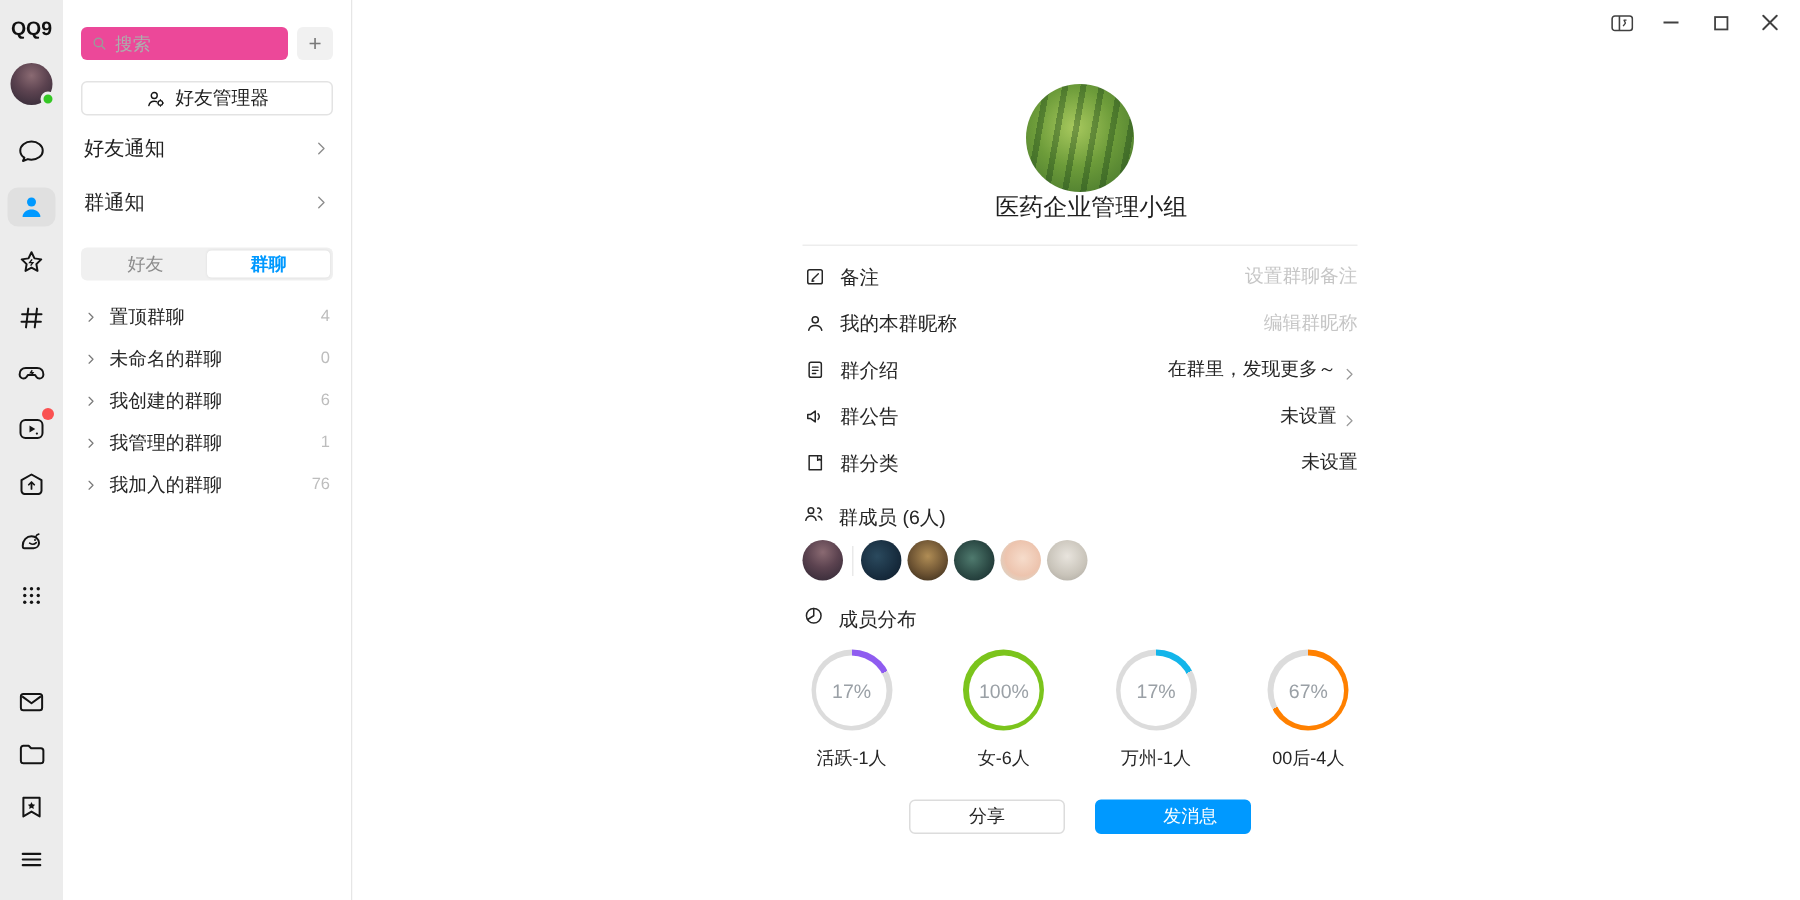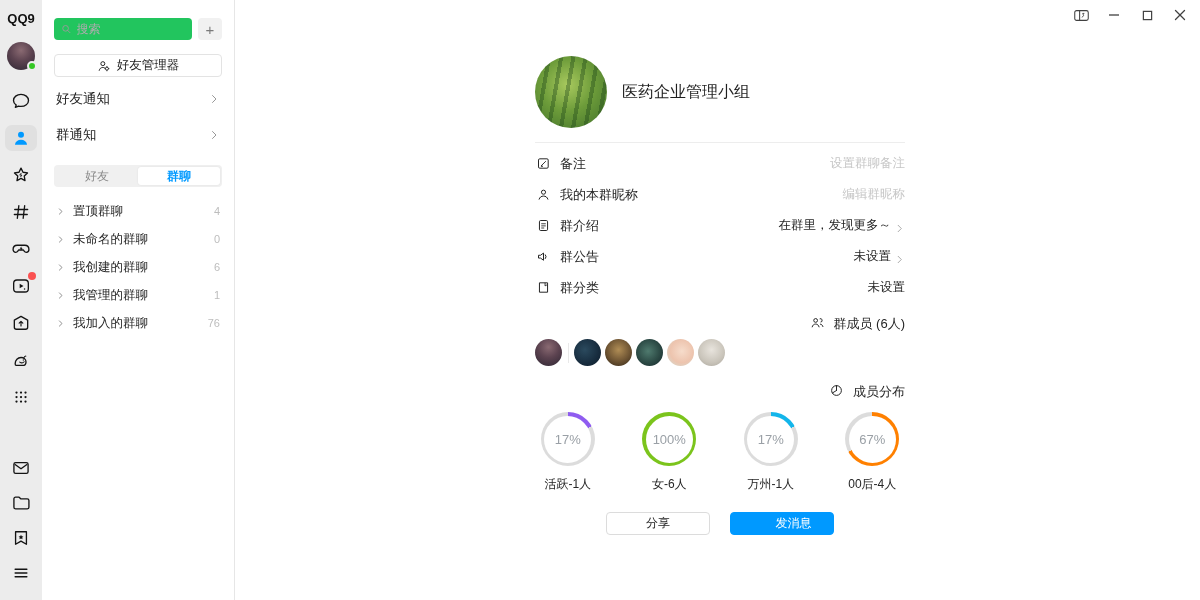--- a/index.html
+++ b/index.html
@@ -16,58 +16,58 @@
   .rail-icons { display:flex; flex-direction:column; align-items:center; margin-top:18px; gap:11px; }
   .rail-btn { width:32px; height:26px; display:flex; align-items:center; justify-content:center; border-radius:7px; cursor:pointer; position:relative; }
   .rail-btn.active { background:#e0e0e0; }
   .rail-btn svg { display:block; }
   .red-badge { position:absolute; top:-1px; right:1px; width:8px; height:8px; background:#fa5151; border-radius:50%; }
   .rail-bottom { margin-top:auto; display:flex; flex-direction:column; align-items:center; gap:9px; }
 
   
   .sidebar { width:193px; background:#fff; border-right:1px solid #e6e6e6; padding:18px 12px 0; flex-shrink:0; }
   .search-row { display:flex; gap:6px; }
-  .search-box { flex:1; height:22px; background:#22c55e; border-radius:4px; display:flex; align-items:center; padding:0 7px; gap:5px; }
+  .search-box { flex:1; height:22px; background:#ec4899; border-radius:4px; display:flex; align-items:center; padding:0 7px; gap:5px; }
   .search-box input { border:none; outline:none; background:transparent; width:100%; font-size:12px; color:#333; font-family:inherit; }
   .search-box input::placeholder { color:#adadad; }
   .plus-btn { width:24px; height:22px; background:#f1f1f1; border-radius:4px; border:none; color:#7a7a7a; font-size:15px; line-height:1; cursor:pointer; display:flex; align-items:center; justify-content:center; }
   .fm-btn { margin-top:14px; width:100%; height:23px; background:#fff; border:1px solid #e3e3e3; border-radius:4px; display:flex; align-items:center; justify-content:center; gap:6px; font-size:12.5px; color:#1f1f1f; cursor:pointer; font-family:inherit; }
   .notice-row { height:28px; margin-top:8px; display:flex; align-items:center; justify-content:space-between; font-size:13.5px; color:#1f1f1f; cursor:pointer; padding:0 2px; }
   .tabs { margin-top:16px; height:22px; background:#f0f0f0; border-radius:4px; display:flex; padding:2px; }
   .tab { flex:1; display:flex; align-items:center; justify-content:center; font-size:12px; color:#8c8c8c; border-radius:3px; cursor:pointer; }
   .tab.active { background:#fff; color:#0099ff; font-weight:bold; box-shadow:0 0 2px rgba(0,0,0,.08); }
   .group-list { margin-top:10px; }
   .group-row { height:28px; display:flex; align-items:center; font-size:12.5px; color:#262626; cursor:pointer; padding:0 2px; }
   .group-row .g-label { margin-left:8px; }
   .group-row .g-count { margin-left:auto; font-size:11px; color:#bdbdbd; }
   .chev { color:#8c8c8c; flex-shrink:0; display:flex; align-items:center; }
 
   
   .main { flex:1; position:relative; background:#fff; }
   .win-controls { position:absolute; top:7px; right:12px; display:flex; align-items:center; gap:17px; }
   .win-btn { width:16px; height:16px; display:flex; align-items:center; justify-content:center; cursor:pointer; color:#404040; }
 
   .profile { position:absolute; left:300px; top:0; width:370px; }
-  .p-head { display:flex; align-items:center; padding-top:56px; }
+  .p-head { display:flex; align-items:center; padding-top:56px;flex-direction:column; }
   .p-avatar { width:72px; height:72px; border-radius:50%; flex-shrink:0;
      background:
        repeating-linear-gradient(100deg, rgba(20,60,20,.35) 0 4px, rgba(0,0,0,0) 4px 12px),
        radial-gradient(circle at 45% 40%, #a8c95e 0%, #6d9c3a 45%, #3f6f2a 100%); }
   .p-title { margin-left:15px; font-size:16px; color:#1f1f1f; }
   .p-divider { margin-top:14px; border-top:1px solid #ededed; }
 
   .f-row { height:31px; display:flex; align-items:center; }
   .f-row .f-icon { width:16px; height:16px; display:flex; align-items:center; justify-content:center; }
   .f-label { margin-left:9px; font-size:13px; color:#262626; }
   .f-right { margin-left:auto; display:flex; align-items:flex-end; gap:3px; cursor:pointer; }
   .f-value { font-size:12.5px; color:#262626; }
   .f-value.placeholder { color:#c6c6c6; }
   .f-rows { margin-top:5px; }
 
-  .sec-head { display:flex; align-items:center; margin-top:9px; height:24px;justify-content:flex-end; }
+  .sec-head { display:flex; align-items:center; margin-top:9px; height:24px; }
   .sec-label { margin-left:9px; font-size:13px; color:#262626; }
   .member-avatars { display:flex; align-items:center; margin-top:3px; }
   .m-av { width:27px; height:27px; border-radius:50%; margin-right:4px; cursor:pointer; }
   .m-sep { width:1px; height:20px; background:#e9e9e9; margin:0 5px 0 2px; }
   .m1 { background:radial-gradient(circle at 50% 30%, #8a6a72 0%, #5c4350 45%, #2e2633 100%); }
   .m2 { background:radial-gradient(circle at 40% 40%, #2b4a5e 0%, #172c3e 60%, #0d1a28 100%), #17304a; }
   .m3 { background:radial-gradient(circle at 50% 40%, #b08d55 0%, #6e5433 55%, #2f2416 100%); }
   .m4 { background:radial-gradient(circle at 45% 45%, #4f7a6e 0%, #2c4a45 55%, #14262a 100%); }
   .m5 { background:radial-gradient(circle at 55% 45%, #f6dccb 0%, #edc4ae 55%, #cfe0d8 100%); }
   .m6 { background:radial-gradient(circle at 50% 40%, #e8e4dd 0%, #c9c4ba 60%, #a8a49c 100%); }

